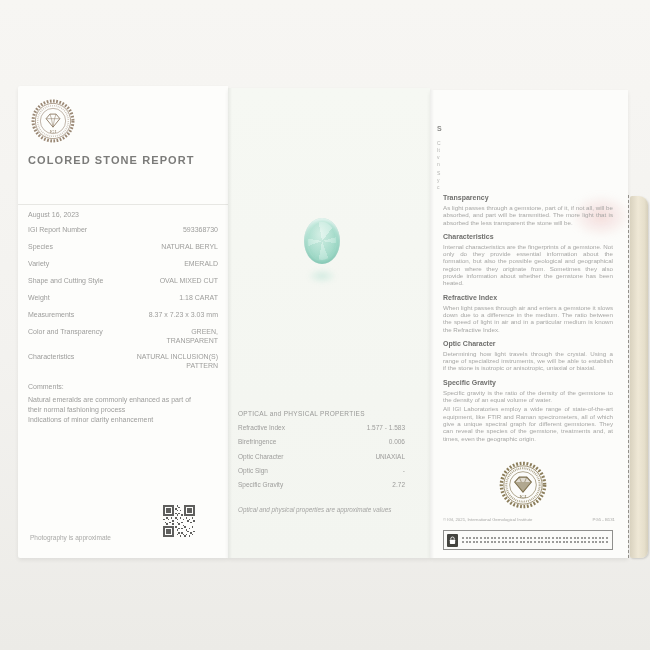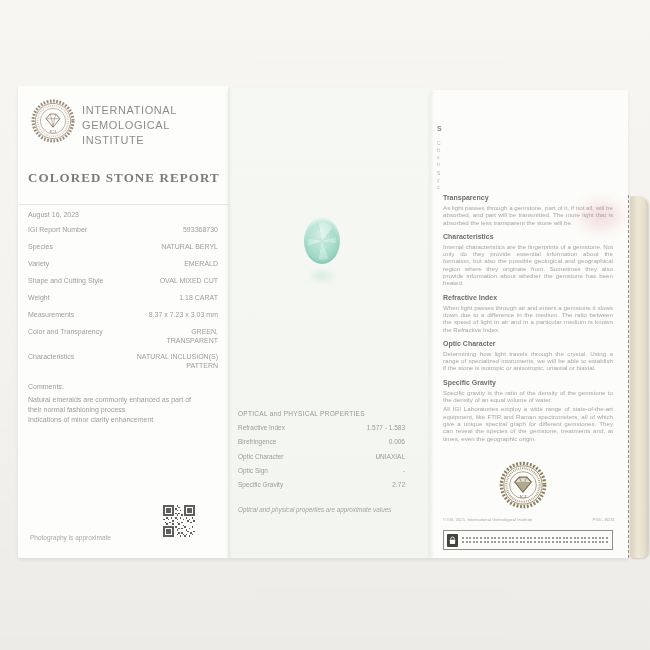--- a/index.html
+++ b/index.html
@@ -17,22 +17,22 @@
   .fold2{left:430px;top:90px;height:468px;}
   .perforation{position:absolute;left:628px;top:195px;height:363px;width:0;border-left:1.5px dashed #93908a;}
   .curl{position:absolute;left:630px;top:196px;width:18px;height:362px;
     background:linear-gradient(90deg,#d9d2bf 0%,#efe8d6 45%,#e6dfcb 80%,#d6cfbb 100%);
     border-radius:2px 9px 7px 2px;box-shadow:1px 1px 2px rgba(0,0,0,0.15);}
 
   
   .lp-logo{position:absolute;left:12px;top:12px;width:46px;height:46px;}
   .lp-org{position:absolute;left:64px;top:17px;font-size:11px;line-height:15px;
     letter-spacing:0.6px;color:#8d8d8b;font-weight:500;}
-  .lp-report-type{position:absolute;left:10px;top:84px;font-size:13px;letter-spacing:1.1px;
-    color:#7b7b79;font-weight:bold;font-family:Liberation Serif, serif;}
+  .lp-report-type{position:absolute;left:10px;top:68px;font-size:11px;letter-spacing:1.1px;
+    color:#7b7b79;font-weight:bold;}
   .lp-divider{position:absolute;left:0;top:118px;width:210px;height:1px;background:#e7e7e3;}
   .lp-date{position:absolute;left:10px;top:125px;font-size:7px;color:#9d9d9b;}
   .lp-table{position:absolute;left:10px;top:140px;width:190px;}
   .lp-row{display:flex;justify-content:space-between;align-items:flex-start;
     font-size:7px;color:#9d9d9b;min-height:17px;}
   .lp-row .val{text-align:right;white-space:pre-line;line-height:8.5px;}
   .lp-row.tall{min-height:25px;}
   .lp-comments{position:absolute;left:10px;top:296px;width:192px;font-size:7px;
     color:#9d9d9b;line-height:10px;}
   .lp-comments .body{white-space:pre-line;margin-top:3px;}
@@ -87,25 +87,20 @@
   <div class="page page-left">
     <svg class="lp-logo" viewBox="0 0 60 60">
       <circle cx="30" cy="30" r="26" fill="none" stroke="#9a8875" stroke-width="4" stroke-dasharray="2.2 2"></circle>
       <circle cx="30" cy="30" r="23" fill="none" stroke="#9a8875" stroke-width="1"></circle>
       <circle cx="30" cy="30" r="20" fill="none" stroke="#9a8875" stroke-width="2" stroke-dasharray="1 1.5" opacity="0.55"></circle>
       <circle cx="30" cy="30" r="16.5" fill="none" stroke="#9a8875" stroke-width="0.8"></circle>
       <path d="M21 27 L26 21 L34 21 L39 27 L30 38 Z" fill="none" stroke="#8d7a64" stroke-width="1.2"></path>
       <path d="M21 27 H39 M26 21 L28 27 M34 21 L32 27 M28 27 L30 38 M32 27 L30 38" stroke="#8d7a64" stroke-width="0.7" fill="none"></path>
       <text x="30" y="45.5" text-anchor="middle" font-size="6" fill="#8d7a64" font-family="Liberation Serif, serif">IGI</text>
     </svg>
-    <div class="lp-org">
-      <div>INTERNATIONAL</div>
-      <div>GEMOLOGICAL</div>
-      <div>INSTITUTE</div>
-    </div>
     <div class="lp-report-type">COLORED STONE REPORT</div>
     <div class="lp-divider"></div>
     <div class="lp-date">August 16, 2023</div>
 
     <div class="lp-table">
       <div class="lp-row">
         <span class="lbl">IGI Report Number</span>
         <span class="val">593368730</span>
       </div>
       <div class="lp-row">

